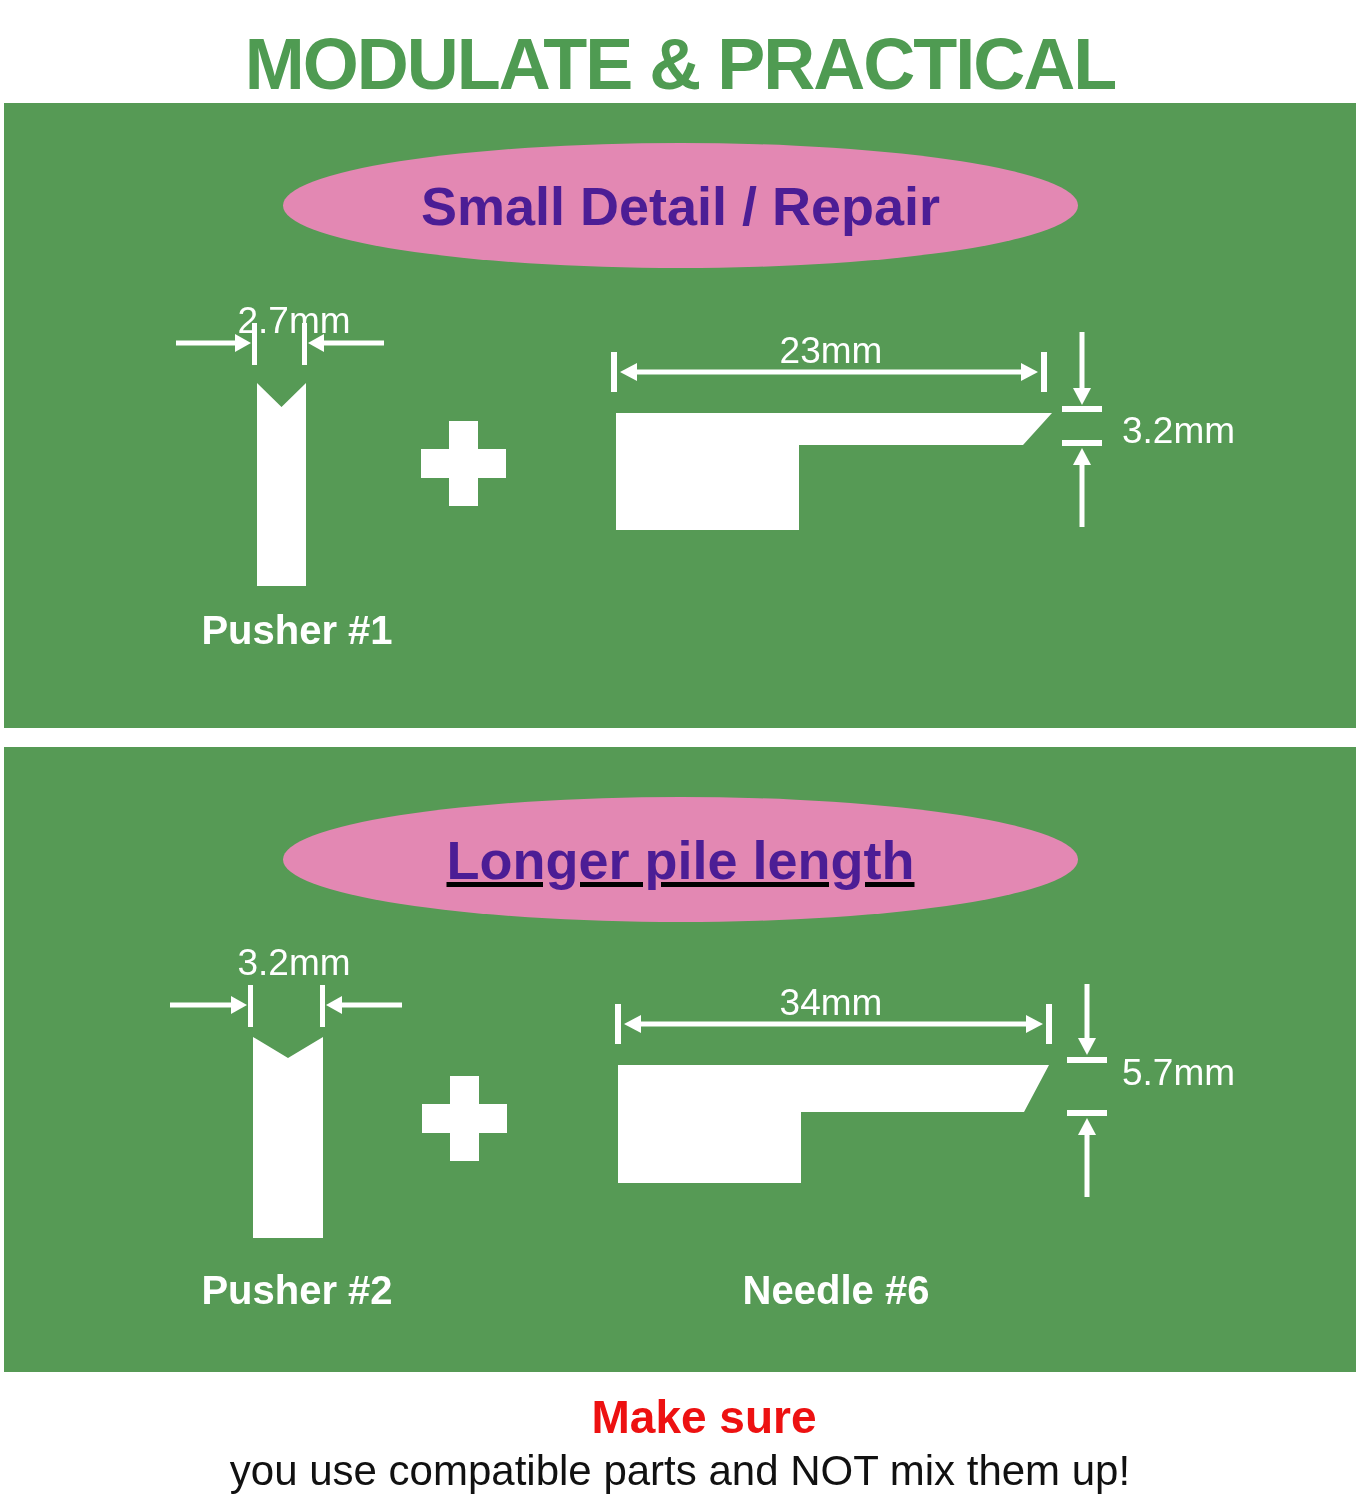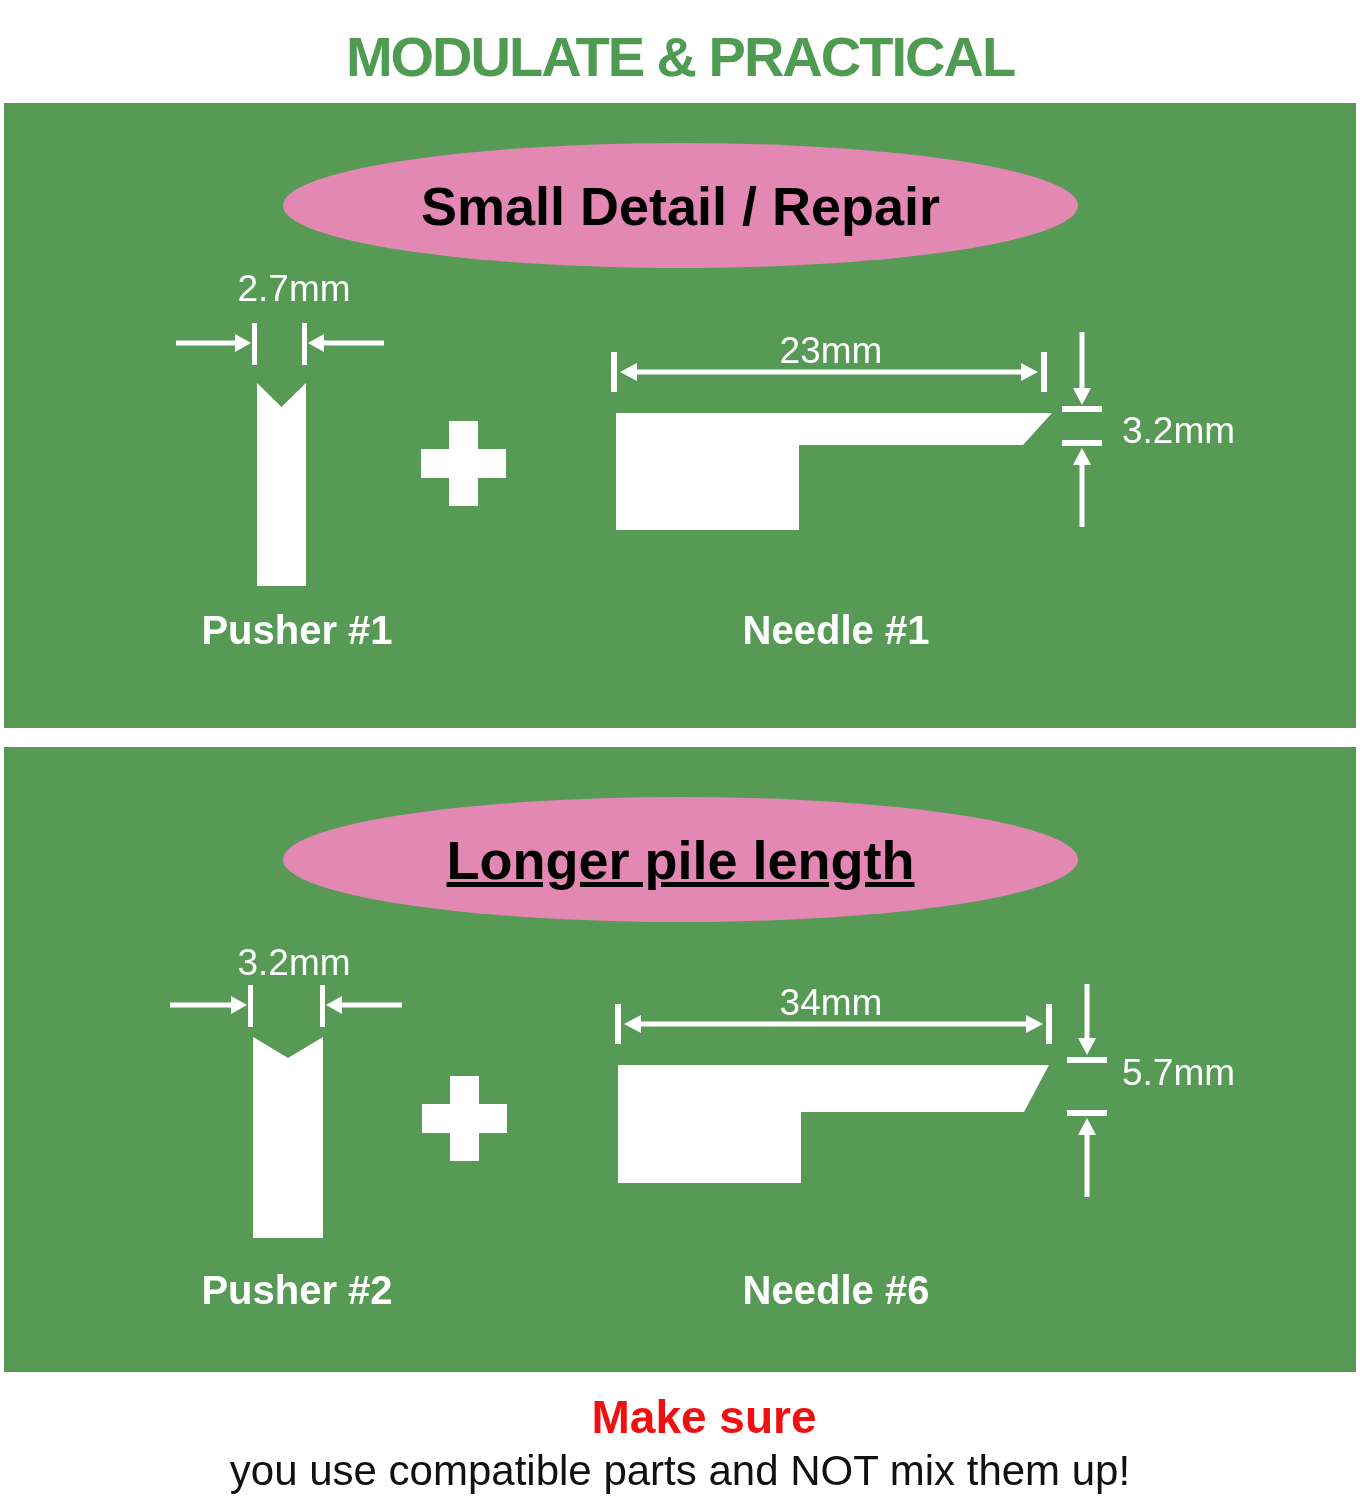--- a/index.html
+++ b/index.html
@@ -9,49 +9,49 @@
     --warning-red:#ed1111;
     --shape-white:#ffffff;
     --text-black:#111111;
   }
   html,body{margin:0;padding:0;background:#ffffff;}
   .page{
     position:relative;width:1360px;height:1500px;background:#ffffff;
     overflow:hidden;font-family:"Liberation Sans",sans-serif;
   }
   .title{
-    position:absolute;top:8px;left:0;width:100%;height:96px;
+    position:absolute;top:16px;left:0;width:100%;height:96px;
     display:flex;align-items:center;justify-content:center;
-    font-size:56px;font-weight:bold;letter-spacing:-2px;
+    font-size:72px;font-weight:bold;letter-spacing:-2px;
     color:var(--title-green);white-space:nowrap;
   }
   .panel{
     position:absolute;left:4px;width:1352px;height:625px;
     background:var(--panel-green);
   }
   .panel--1{top:103px;}
   .panel--2{top:747px;}
   .panel svg{position:absolute;top:0;left:0;width:1352px;height:625px;}
   .badge{
     position:absolute;left:279px;width:795px;height:125px;
     background:var(--badge-pink);border-radius:50%;
     display:flex;align-items:center;justify-content:center;
   }
   .panel--1 .badge{top:40px;}
   .panel--2 .badge{top:50px;text-decoration:underline;}
   .badge-text{
-    color:#000000;font-size:54px;font-weight:bold;white-space:nowrap;
+    color:#4c1d95;font-size:54px;font-weight:bold;white-space:nowrap;
   }
   .lbl{
     position:absolute;color:#ffffff;font-size:37px;line-height:40px;
     white-space:nowrap;
   }
   .lbl--center{width:300px;text-align:center;}
   .pusher-width-label{left:140px;}
-  .panel--1 .pusher-width-label{top:166px;}
+  .panel--1 .pusher-width-label{top:198px;}
   .panel--2 .pusher-width-label{top:196px;}
   .needle-length-label{left:677px;}
   .panel--1 .needle-length-label{top:228px;}
   .panel--2 .needle-length-label{top:236px;}
   .needle-thickness-label{left:1118px;}
   .panel--1 .needle-thickness-label{top:308px;}
   .panel--2 .needle-thickness-label{top:306px;text-align:right;}
   .part-label{
     position:absolute;color:#ffffff;font-size:40px;font-weight:bold;
     line-height:50px;width:360px;text-align:center;white-space:nowrap;
@@ -118,21 +118,20 @@
 
     <div class="badge">
       <span class="badge-text">Small Detail / Repair</span>
     </div>
 
     <div class="lbl lbl--center pusher-width-label">2.7mm</div>
     <div class="lbl lbl--center needle-length-label">23mm</div>
     <div class="lbl needle-thickness-label">3.2mm</div>
 
     <div class="part-label pusher-name">Pusher #1</div>
-    <div class="part-label needle-name">Needle #1</div>
   </section>
 
   <section class="panel panel--2">
 
     <svg viewBox="0 0 1352 625" aria-hidden="true">
 
       <g>
         <line x1="166" y1="258" x2="228" y2="258"></line>
         <polygon class="w" points="243,258 227,249 227,267"></polygon>
         <rect class="w" x="244" y="238" width="5" height="42"></rect>

